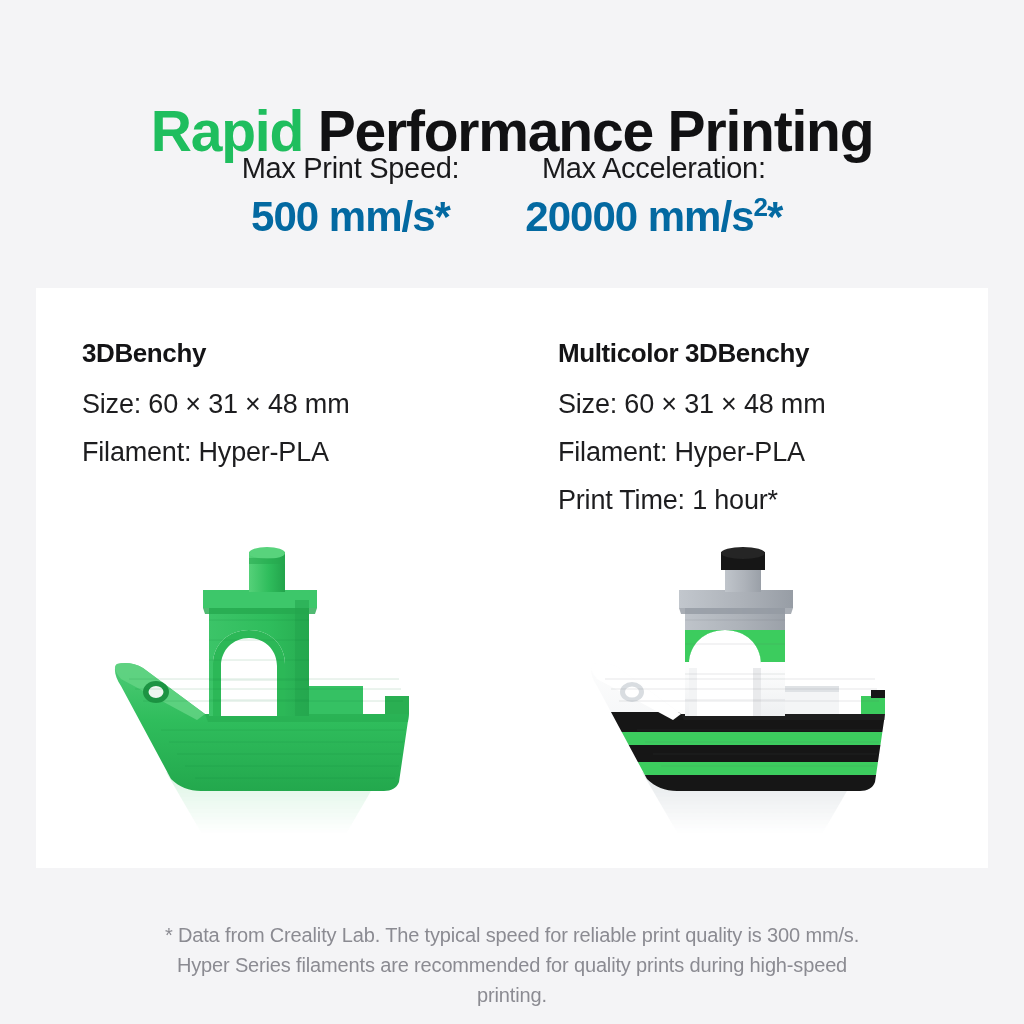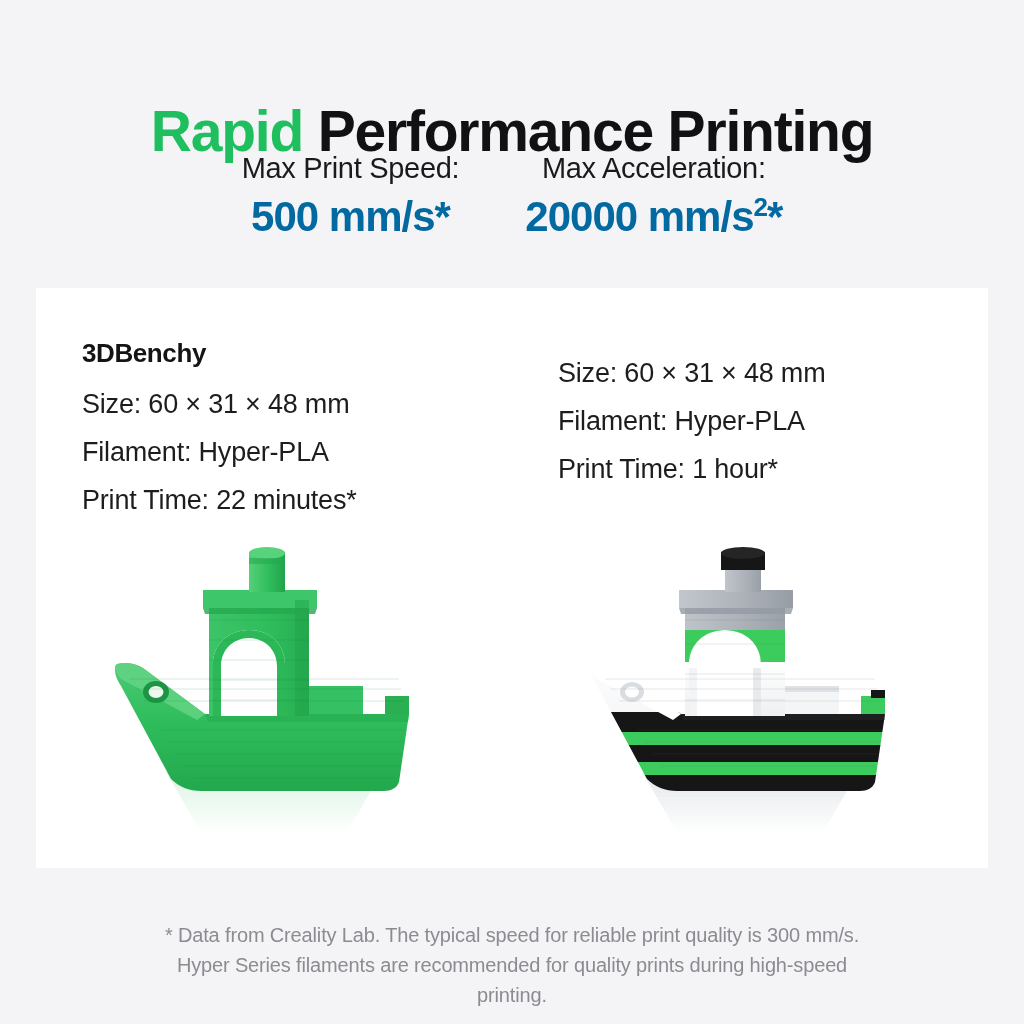--- a/index.html
+++ b/index.html
@@ -105,21 +105,20 @@
   </div>
 
   <div class="cards">
 
     <div class="card">
       <div class="card-body">
         <div class="card-title">3DBenchy</div>
         <div class="card-lines">
           <div class="card-line">Size: 60 × 31 × 48 mm</div>
           <div class="card-line">Filament: Hyper-PLA</div>
-          <div class="card-line">Print Time: 22 minutes*</div>
         </div>
       </div>
 
       <div class="boat-stage">
         <div class="reflection"></div>
 
         <svg class="boat-svg" width="330" height="280" viewBox="0 0 330 280">
           <defs>
             <linearGradient id="gHull" x1="0" y1="0" x2="0" y2="1">
               <stop offset="0%" stop-color="#4ecb76"></stop>
@@ -190,20 +189,21 @@
             <line x1="100" y1="116" x2="200" y2="116"></line>
             <line x1="100" y1="136" x2="200" y2="136"></line>
             <line x1="100" y1="156" x2="200" y2="156"></line>
           </g>
         </svg>
       </div>
     </div>
 
     <div class="card">
       <div class="card-body">
+        <div class="card-title">Multicolor 3DBenchy</div>
         <div class="card-lines">
           <div class="card-line">Size: 60 × 31 × 48 mm</div>
           <div class="card-line">Filament: Hyper-PLA</div>
           <div class="card-line">Print Time: 1 hour*</div>
         </div>
       </div>
 
       <div class="boat-stage">
         <div class="reflection mono"></div>
 

